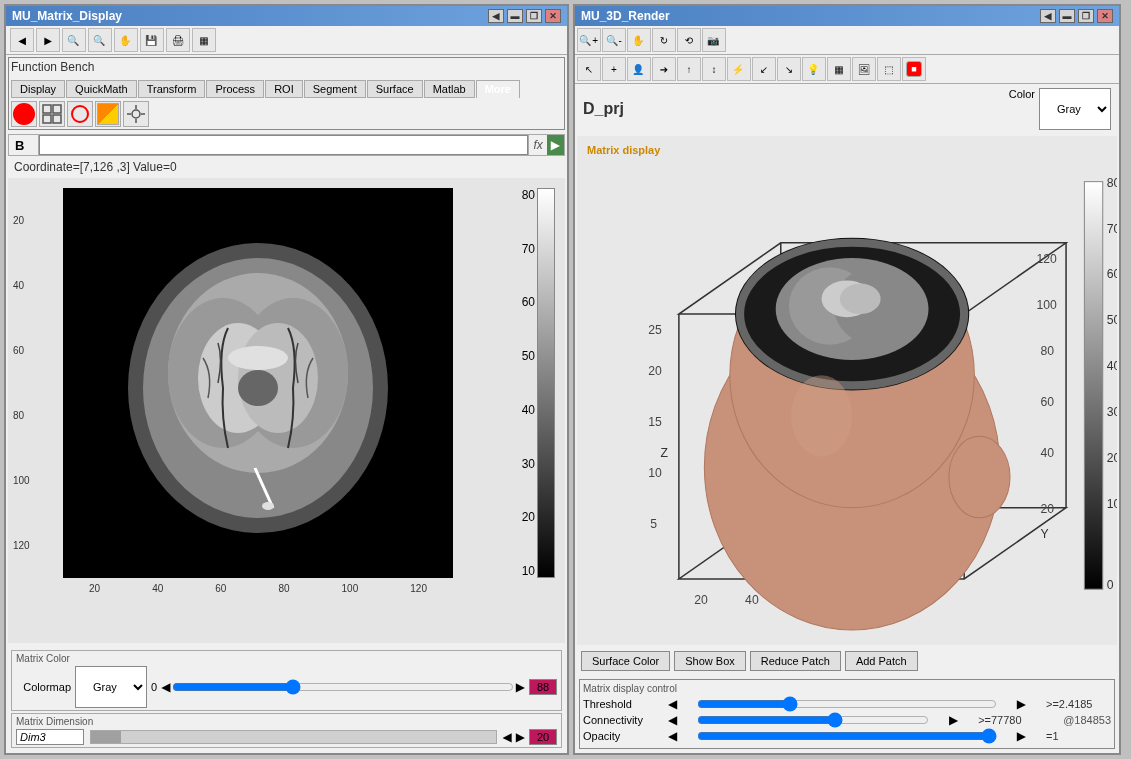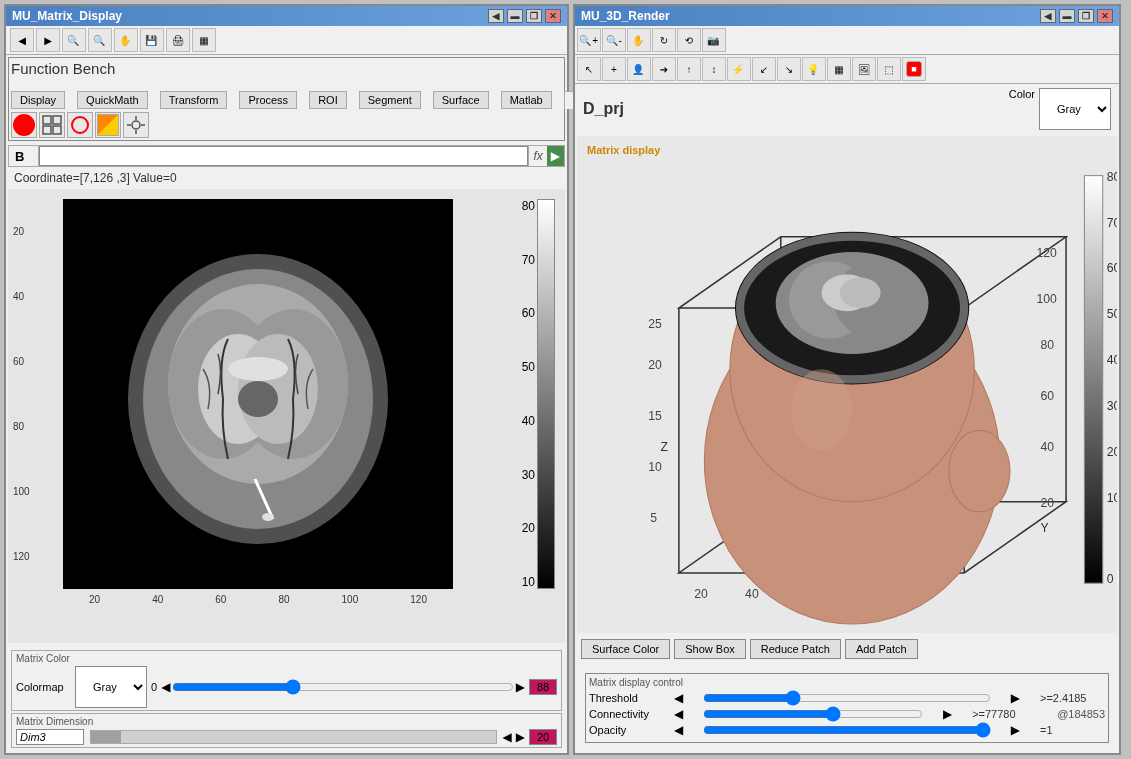--- a/index.html
+++ b/index.html
@@ -16,22 +16,22 @@
 
     
     .right-window { width: 548px; height: 751px; }
 
     
     .toolbar { background: #f0f0f0; border-bottom: 1px solid #aaa; padding: 2px 4px; display: flex; align-items: center; gap: 2px; }
     .tb-btn { width: 24px; height: 24px; border: 1px solid #bbb; background: #e8e8e8; cursor: pointer; display: flex; align-items: center; justify-content: center; font-size: 10px; }
 
     
     .function-bench { border: 1px solid #888; margin: 2px; padding: 2px; }
-    .function-bench-label { font-size: 15px; color: #333; margin-bottom: 14px; }
-    .tabs { display: flex; gap: 12px; }
+    .function-bench-label { font-size: 12px; color: #333; margin-bottom: 6px; }
+    .tabs { display: flex; gap: 1px; }
     .tab { padding: 2px 8px; border: 1px solid #aaa; background: #e0e0e0; cursor: pointer; font-size: 11px; }
     .tab.active { background: #f0f0f0; border-bottom: none; font-weight: bold; }
     .tab-more { background: #4a4a4a; color: white; }
 
     .icon-row { display: flex; gap: 2px; margin-top: 3px; }
     .icon-btn { width: 26px; height: 26px; border: 1px solid #aaa; background: #e8e8e8; cursor: pointer; display: flex; align-items: center; justify-content: center; }
 
     
     .formula-bar { display: flex; align-items: center; border: 1px solid #aaa; margin: 2px; height: 22px; }
     .formula-label { padding: 0 6px; font-weight: bold; font-size: 13px; border-right: 1px solid #aaa; height: 100%; display: flex; align-items: center; min-width: 30px; }
@@ -59,42 +59,42 @@
     
     .colorbar-container { position: absolute; right: 20px; top: 10px; height: 390px; display: flex; gap: 2px; }
     .colorbar { width: 20px; background: linear-gradient(to bottom, white, black); border: 1px solid #888; }
     .colorbar-labels { display: flex; flex-direction: column; justify-content: space-between; font-size: 9px; }
 
     
     .bottom-controls { padding: 3px; }
     .control-group { border: 1px solid #aaa; margin: 2px; padding: 2px 4px; }
     .control-group-label { font-size: 10px; color: #555; margin-bottom: 2px; }
     .control-row { display: flex; align-items: center; gap: 4px; }
-    .control-label { font-size: 11px; min-width: 55px; }
+    .control-label { font-size: 11px; min-width: 55px; text-align: right; }
     select { font-size: 11px; padding: 13px; border: 1px solid #888; background: white; }
     input[type="text"] { font-size: 11px; border: 1px solid #888; padding: 1px 3px; background: white; }
     .slider-container { display: flex; align-items: center; gap: 2px; flex: 1; }
     input[type="range"] { flex: 1; height: 14px; }
     .value-box { min-width: 28px; border: 1px solid #888; background: #be185d; text-align: center; padding: 1px; font-size: 11px; }
 
     
     .render-header { display: flex; align-items: center; justify-content: space-between; padding: 4px 8px; }
     .render-title { font-size: 16px; font-weight: bold; color: #333; }
     .color-select { display: flex; align-items: flex-start; gap: 4px; }
     .color-select label { font-size: 11px; }
 
     .render-area { flex: 1; background: #e8e8e8; margin: 2px; position: relative; overflow: hidden; }
     .matrix-display-label { position: absolute; top: 8px; left: 10px; font-size: 11px; color: #cc8800; font-weight: bold; }
 
     
     .render-buttons { display: flex; gap: 4px; padding: 4px 6px; }
     .render-btn { padding: 3px 10px; border: 1px solid #888; background: #e0e0e0; cursor: pointer; font-size: 11px; }
 
     
-    .matrix-control { border: 1px solid #888; margin: 10px; padding: 3px; }
+    .matrix-control { border: 1px solid #888; margin: 4px; padding: 3px; }
     .matrix-control-title { font-size: 10px; color: #555; margin-bottom: 3px; }
     .mc-row { display: flex; align-items: center; gap: 20px; margin-bottom: 2px; }
     .mc-label { font-size: 11px; min-width: 65px; }
     .mc-slider { flex: 1; }
     .mc-value { font-size: 11px; color: #333; min-width: 65px; }
     .mc-at { font-size: 11px; color: #555; }
 
     
     .scrollbar-h { height: 12px; background: #d0d0d0; border: 1px solid #aaa; margin: 1px 2px; position: relative; }
     .scrollbar-thumb { height: 100%; width: 30px; background: #a0a0a0; position: absolute; left: 0; }

